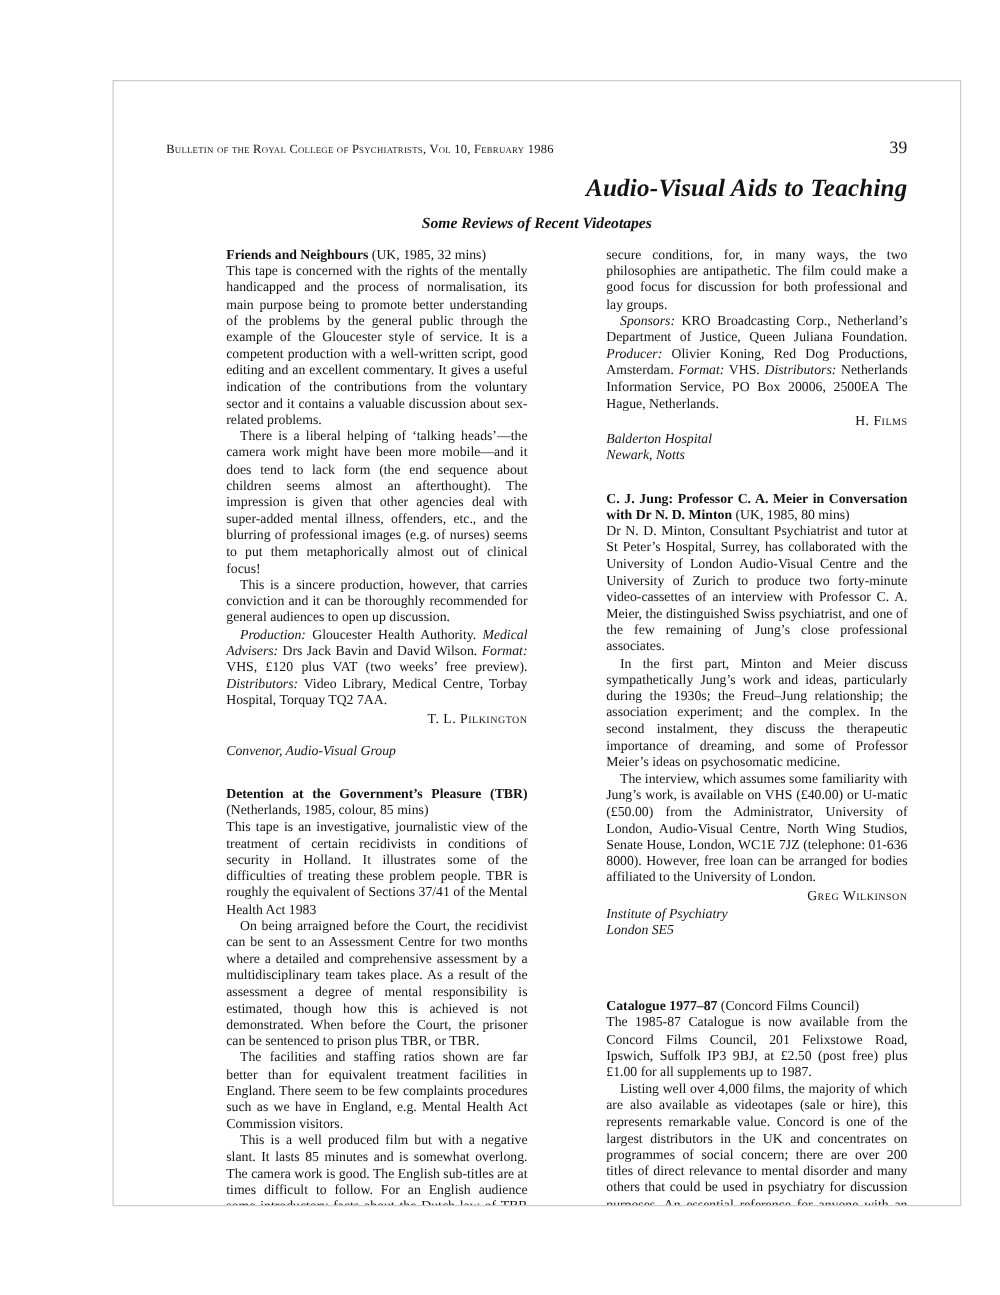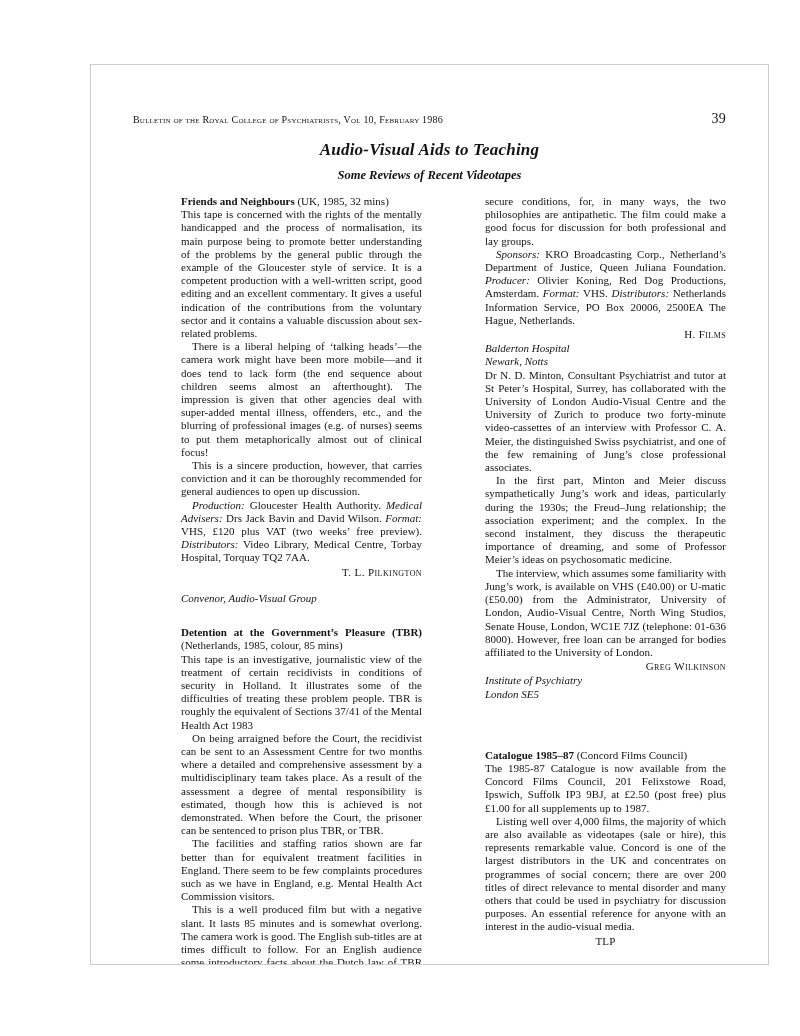--- a/index.html
+++ b/index.html
@@ -40,22 +40,22 @@
     font-size: 10px;
     letter-spacing: 0.2px;
   }
   .journal-line {
     font-variant: small-caps;
   }
   .page-number {
     font-size: 14px;
   }
   .title {
-    text-align: center;
-    font-size: 17px;
+    text-align: right;
+    font-size: 20px;
     font-weight: bold;
     font-style: italic;
     margin: 13px 0 0 0;
     letter-spacing: 0.2px;
   }
   .subtitle {
     text-align: center;
     font-size: 12.5px;
     font-weight: bold;
     font-style: italic;
@@ -134,29 +134,30 @@
             <p class="para indent"><span>This is a well produced film but with a negative slant. It lasts 85 minutes and is somewhat overlong. The camera work is good. The English sub-titles are at times difficult to follow. For an English audience some introductory facts about the Dutch law of TBR would be helpful. It demonstrates the difficulties of psychiatric treatment in maximum</span></p>
           </div>
         <div class="col" id="col-right">
             <p class="para"><span>secure conditions, for, in many ways, the two philosophies are antipathetic. The film could make a good focus for discussion for both professional and lay groups.</span></p>
             <p class="para indent"><span class="i">Sponsors:</span><span> KRO Broadcasting Corp., Netherland’s Department of Justice, Queen Juliana Foundation. </span><span class="i">Producer:</span><span> Olivier Koning, Red Dog Productions, Amsterdam. </span><span class="i">Format:</span><span> VHS. </span><span class="i">Distributors:</span><span> Netherlands Information Service, PO Box 20006, 2500EA The Hague, Netherlands.</span></p>
             <div class="signature">H. Films</div>
             <div class="byline">
               <div>Balderton Hospital</div>
               <div>Newark, Notts</div>
             </div>
+            <p class="para gap-article"><span class="b">C. J. Jung: Professor C. A. Meier in Conversation with Dr N. D. Minton </span><span>(UK, 1985, 80 mins)</span></p>
             <p class="para"><span>Dr N. D. Minton, Consultant Psychiatrist and tutor at St Peter’s Hospital, Surrey, has collaborated with the University of London Audio-Visual Centre and the University of Zurich to produce two forty-minute video-cassettes of an interview with Professor C. A. Meier, the distinguished Swiss psychiatrist, and one of the few remaining of Jung’s close professional associates.</span></p>
             <p class="para indent"><span>In the first part, Minton and Meier discuss sympathetically Jung’s work and ideas, particularly during the 1930s; the Freud–Jung relationship; the association experiment; and the complex. In the second instalment, they discuss the therapeutic importance of dreaming, and some of Professor Meier’s ideas on psychosomatic medicine.</span></p>
             <p class="para indent"><span>The interview, which assumes some familiarity with Jung’s work, is available on VHS (£40.00) or U-matic (£50.00) from the Administrator, University of London, Audio-Visual Centre, North Wing Studios, Senate House, London, WC1E 7JZ (telephone: 01-636 8000). However, free loan can be arranged for bodies affiliated to the University of London.</span></p>
             <div class="signature">Greg Wilkinson</div>
             <div class="byline">
               <div>Institute of Psychiatry</div>
               <div>London SE5</div>
             </div>
-            <p class="para gap-large"><span class="b">Catalogue 1985–87 </span><span>(Concord Films Council)</span></p>
+            <p class="para gap-large"><span class="b">Catalogue 1977–87 </span><span>(Concord Films Council)</span></p>
             <p class="para"><span>The 1985-87 Catalogue is now available from the Concord Films Council, 201 Felixstowe Road, Ipswich, Suffolk IP3 9BJ, at £2.50 (post free) plus £1.00 for all supplements up to 1987.</span></p>
             <p class="para indent"><span>Listing well over 4,000 films, the majority of which are also available as videotapes (sale or hire), this represents remarkable value. Concord is one of the largest distributors in the UK and concentrates on programmes of social concern; there are over 200 titles of direct relevance to mental disorder and many others that could be used in psychiatry for discussion purposes. An essential reference for anyone with an interest in the audio-visual media.</span></p>
             <div class="signature plain">TLP</div>
           </div>
       </div>
 
     </div>
   </div>
 </div>
 

